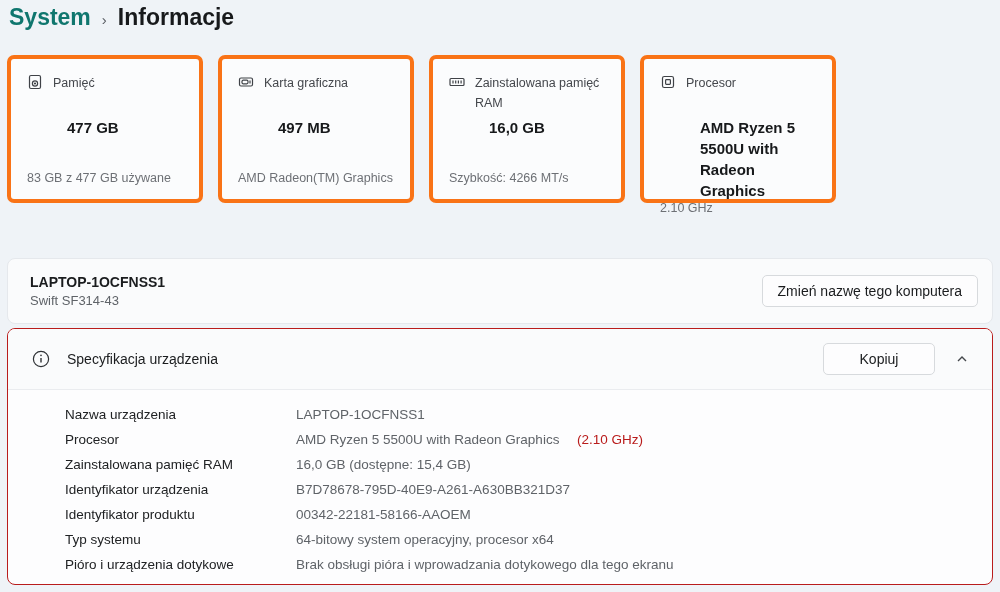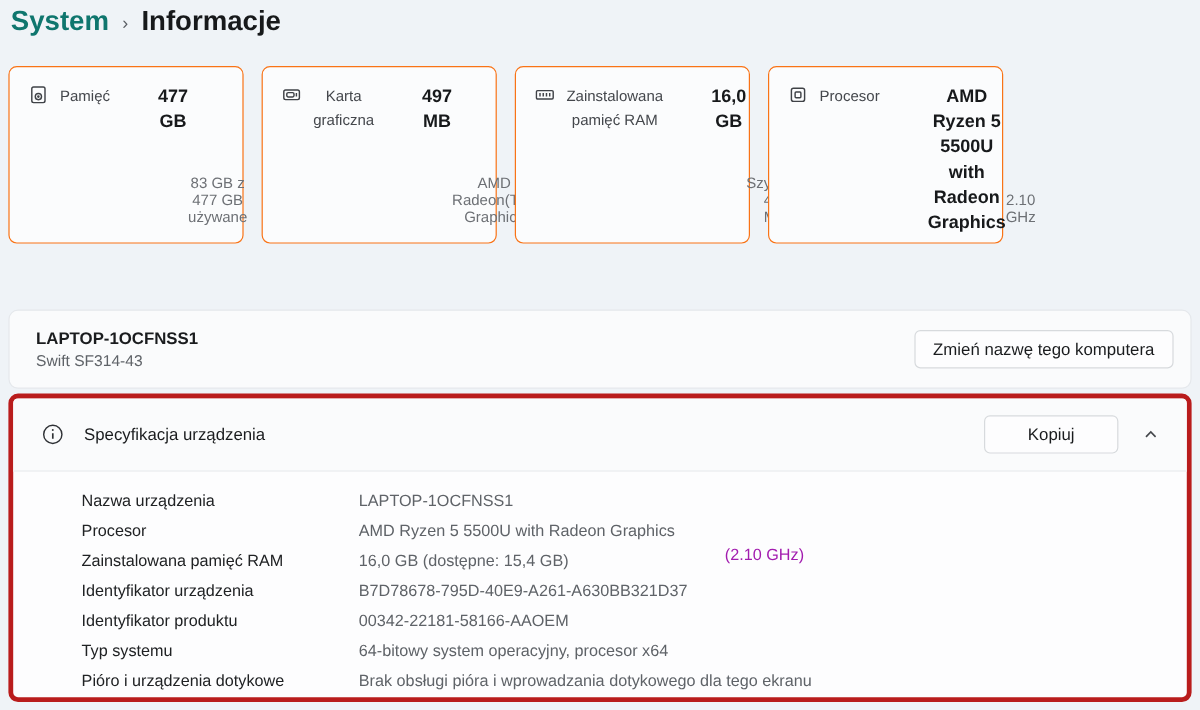--- a/index.html
+++ b/index.html
@@ -15,24 +15,24 @@
   .breadcrumb { position:absolute; left:9px; top:4px; display:flex; align-items:center; }
   .crumb-parent { font-size:23px; font-weight:600; color:#0f766e; cursor:pointer; }
   .crumb-sep { font-size:15px; color:#5a5e64; margin:3px 11px 0 11px; }
   .crumb-current { font-size:23px; font-weight:700; color:#17191b; }
 
   
   .cards { position:absolute; left:7px; top:55px; display:flex; gap:15px; }
   .card {
     width:196px; height:148px;
     background:#fbfcfd;
-    border:1px solid #f97316;
+    border:4px solid #f97316;
     border-radius:7px;
     padding:14px 16px;
-    display:flex; flex-direction:row;text-align:center;
+    display:flex; flex-direction:column;
   }
   .card-head { display:flex; gap:10px; align-items:flex-start; min-height:44px; }
   .card-head .icon { flex:0 0 16px; margin-top:1px; }
   .card-label { font-size:12.5px; line-height:1.6; color:#44474c; }
   .card-value { font-size:15px; font-weight:700; color:#17191b; line-height:1.4;margin-left:40px; }
   .card-sub { margin-top:auto; font-size:12.5px; color:#6d7075; }
 
   
   .device-panel {
     position:absolute; left:7px; top:258px; width:986px; height:66px;
@@ -45,36 +45,36 @@
     background:#fdfdfe; border:1px solid #d7dadd; border-radius:5px;
     font-family:"Liberation Sans", sans-serif;
     font-size:14px; color:#1a1c1e; height:32px; cursor:pointer;
     display:flex; align-items:center; justify-content:center;
   }
   .rename-btn { margin-left:auto; padding:0 15px; }
 
   
   .spec-panel {
     position:absolute; left:7px; top:328px; width:986px; height:257px;
-    background:#fdfdfe; border:4px solid #b91c1c; border-radius:8px;
+    background:#fdfdfe; border:1px solid #b91c1c; border-radius:8px;
     overflow:hidden;
   }
   .spec-header {
     height:61px; background:#fafbfc; border-bottom:1px solid #eaecef;
     display:flex; align-items:center; padding:0 16px 0 24px; cursor:pointer;
   }
   .spec-title { font-size:14px; color:#1a1c1e; margin-left:17px; }
   .copy-btn { margin-left:auto; width:112px; }
   .chevron-btn { background:none; border:none; margin-left:13px; width:28px; height:28px;
     display:flex; align-items:center; justify-content:center; cursor:pointer; }
   .spec-body { padding:17px 0 0 57px; }
   .spec-row { display:flex; align-items:flex-start; height:25px; position:relative; font-size:13.5px; }
   .spec-label { width:231px; color:#202224; flex:0 0 231px; }
   .spec-value { color:#5f6368; }
-  .spec-extra { position:absolute; left:536px; top:0; color:#a21caf;margin-top:20px; }
+  .spec-extra { position:absolute; left:512px; top:0; color:#b91c1c; }
 
   .icon svg, .chevron-btn svg, .info-icon svg { display:block; }
 </style>
 </head>
 <body>
 
 <div class="breadcrumb">
   <span class="crumb-parent">System</span>
   <span class="crumb-sep">›</span>
   <span class="crumb-current">Informacje</span>

